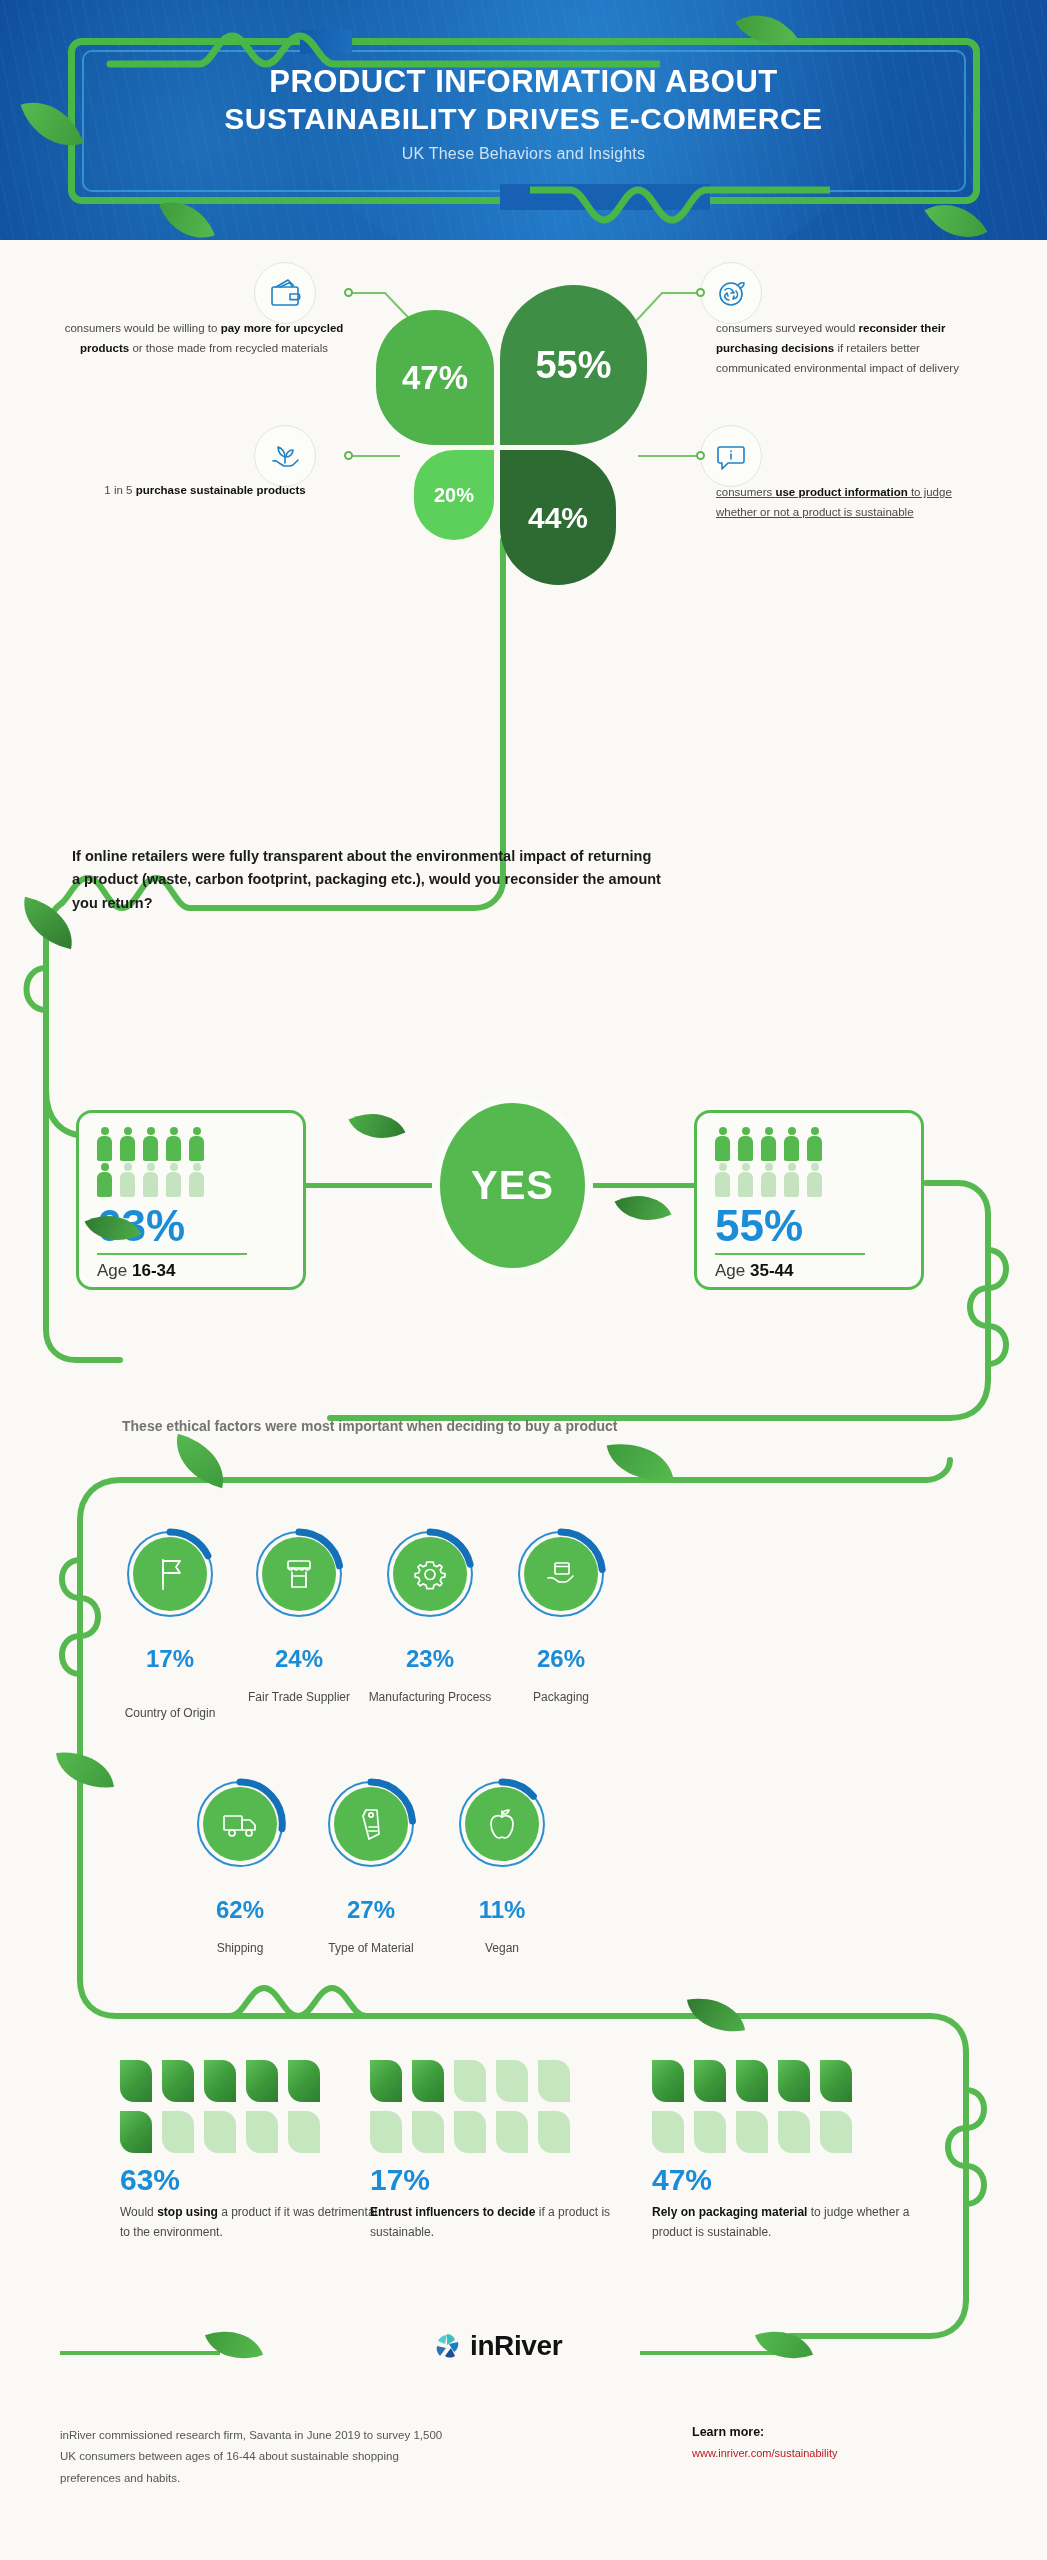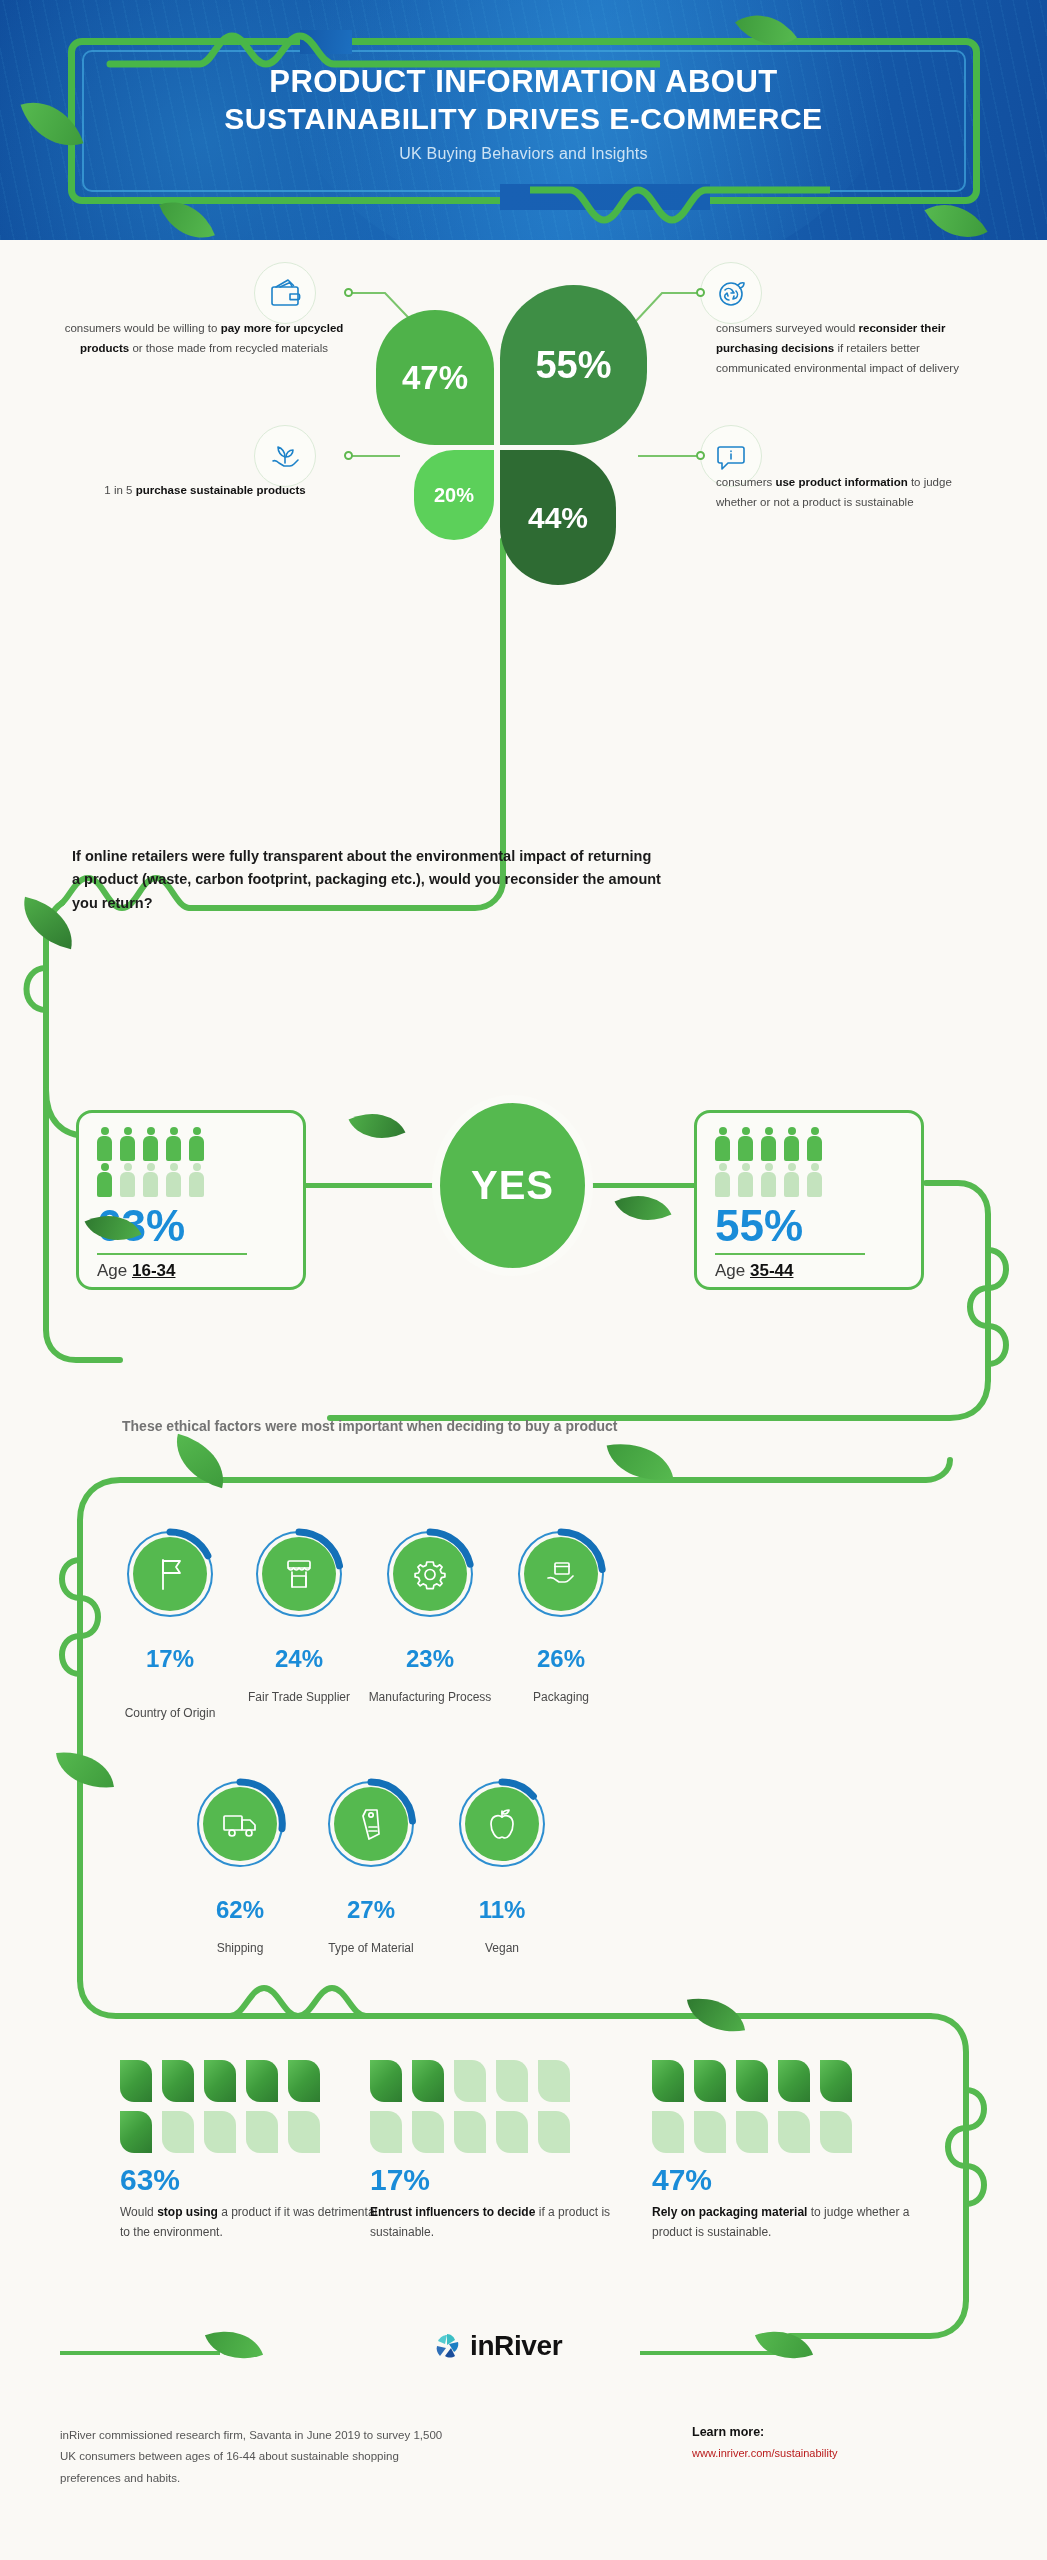--- a/index.html
+++ b/index.html
@@ -102,21 +102,21 @@
   .pictorow.r2 { top: 50px; }
   .person { width: 15px; height: 34px; position: relative; }
   .person .head { position: absolute; left: 3.5px; top: 0; width: 8px; height: 8px; border-radius: 50%; }
   .person .body { position: absolute; left: 0; top: 9px; width: 15px; height: 25px;
     border-radius: 6px 6px 2px 2px; }
   .person.on .head, .person.on .body { background: #55B94F; }
   .person.off .head, .person.off .body { background: #C4E3BE; }
   .bigpct { position: absolute; left: 18px; top: 88px; font-size: 44px; font-weight: bold; color: #1A8CD8; }
   .agerule { position: absolute; left: 18px; top: 140px; width: 150px; height: 2px; background: #62BE56; }
   .agelab { position: absolute; left: 18px; top: 148px; font-size: 17px; color: #3B3B3B; }
-  .agelab b { color: #111; text-decoration: underline; }
+  .agelab b { color: #111; }
   .yes-oval { position: absolute; left: 435px; top: 1098px; width: 155px; height: 175px;
     border-radius: 50%; background: #55B94F; border: 5px solid #FBFBF7;
     box-shadow: 0 0 0 3px #FBFBF7; display: flex; align-items: center; justify-content: center;
     color: #fff; font-size: 40px; font-weight: bold; letter-spacing: 1px; }
   .yes-connL { position: absolute; left: 306px; top: 1183px; width: 132px; height: 5px; background: #55B94F; }
   .yes-connR { position: absolute; left: 587px; top: 1183px; width: 110px; height: 5px; background: #55B94F; }
 
   
   .eth-head { position: absolute; left: 122px; top: 1418px; font-size: 14px; font-weight: bold; color: #737373; }
   .donut { position: absolute; width: 92px; height: 92px; }
@@ -170,21 +170,21 @@
 
     <div class="leaf" style="left:28px; top:96px; width:48px; height:56px; transform:rotate(-18deg);"></div>
     <div class="leaf" style="left:745px; top:6px; width:42px; height:48px; transform:rotate(145deg);"></div>
     <div class="leaf" style="left:166px; top:196px; width:42px; height:48px; transform:rotate(160deg);"></div>
     <div class="leaf" style="left:934px; top:196px; width:44px; height:50px; transform:rotate(-30deg);"></div>
 
     <div class="hdr-title">
       <div class="l1">PRODUCT INFORMATION ABOUT</div>
       <div class="l2">SUSTAINABILITY DRIVES E-COMMERCE</div>
     </div>
-    <div class="hdr-sub">UK Buying Behaviors and Insights</div>
+    <div class="hdr-sub">UK These Behaviors and Insights</div>
   </div>
 
   <svg class="vine-svg" viewBox="0 0 1047 2560">
     <g fill="none" stroke="#55B94F" stroke-width="6" stroke-linecap="round">
 
       <path d="M503,540 L503,880 C503,896 491,908 475,908 L190,908"></path>
 
       <path d="M190,908 C176,908 170,878 156,878 C142,878 136,908 122,908 C108,908 102,878 88,878 C76,878 70,896 62,903"></path>
 
       <path d="M62,903 C52,910 46,922 46,938 L46,1090"></path>
@@ -288,21 +288,21 @@
 
     <div class="blurb" style="left:716px; top:78px; width:270px;">
       <span>consumers surveyed would </span><b>reconsider their purchasing decisions</b><span> if retailers better communicated environmental impact of delivery</span>
     </div>
     <div class="blurb" style="left:50px; top:78px; width:308px; text-align:center;">
       <span>consumers would be willing to </span><b>pay more for upcycled products</b><span> or those made from recycled materials</span>
     </div>
     <div class="blurb" style="left:60px; top:240px; width:290px; text-align:center;">
       <span>1 in 5 </span><b>purchase sustainable products</b>
     </div>
-    <div class="blurb" style="left:716px; top:232px; width:268px;">
+    <div class="blurb" style="left:716px; top:242px; width:268px;text-decoration:underline;">
       <span>consumers </span><b>use product information</b><span> to judge whether or not a product is sustainable</span>
     </div>
   </div>
 
   <div class="leaf dark" style="left:20px; top:902px; width:56px; height:42px; transform:rotate(12deg);"></div>
 
   <div class="question">If online retailers were fully transparent about the environmental impact of returning a product (waste, carbon footprint, packaging etc.), would you reconsider the amount you return?</div>
 
   <div class="yes-connL"></div>
   <div class="yes-connR"></div>

